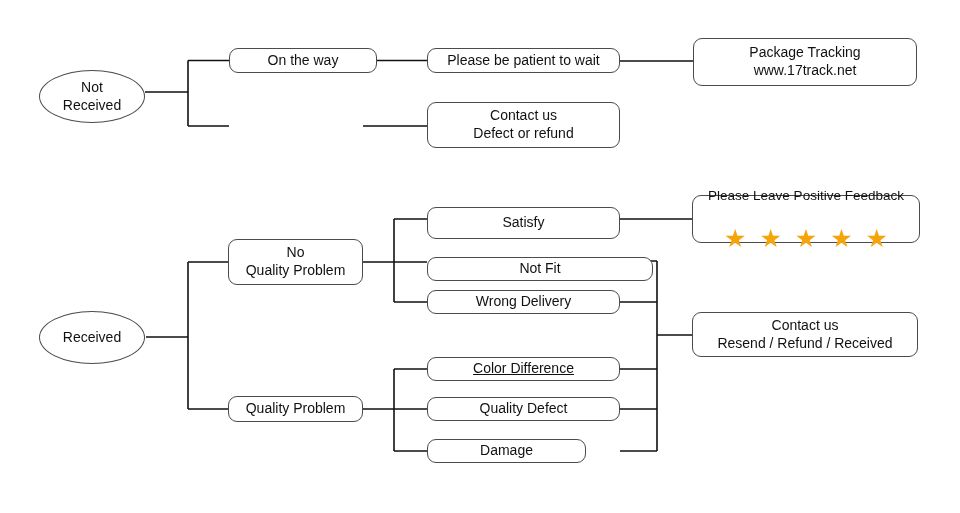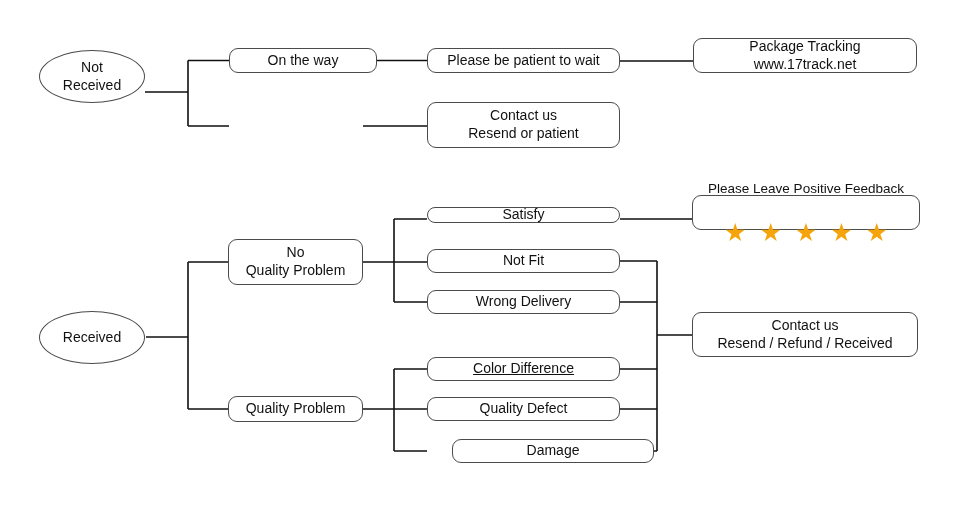--- a/index.html
+++ b/index.html
@@ -55,82 +55,82 @@
     <path fill="none" stroke="#111111" stroke-width="1.6" d="M145 92 H188  M188 60.5 V126  M188 60.5 H229  M188 126 H229
              M363 60.5 H427  M620 61 H693  M363 126 H427
              M146 337 H188  M188 262 V409  M188 262 H228  M188 409 H228
              M363 262 H427  M394 219 V302  M394 219 H427  M394 302 H427
              M363 409 H427  M394 369 V451  M394 369 H427  M394 451 H427
              M620 219 H692
              M620 261 H657  M620 302 H657  M620 369 H657  M620 409 H657  M620 451 H657
              M657 261 V451  M657 335 H692"></path>
   </svg>
 
-  <div class="node ellipse" style="left: 39px; top: 50px; width: 106px; height: 53px; border-color: rgb(75, 75, 75);">
+  <div class="node ellipse" style="left: 39px; top: 70px; width: 106px; height: 53px; border-color: rgb(75, 75, 75);">
     <span class="lbl">Not</span>
     <span class="lbl">Received</span>
   </div>
 
   <div class="node ellipse" style="left: 39px; top: 311px; width: 106px; height: 53px; border-color: rgb(75, 75, 75);">
     <span class="lbl">Received</span>
   </div>
 
   <div class="node box" style="left: 229px; top: 48px; width: 148px; height: 25px; border-color: rgb(75, 75, 75);">
     <span class="lbl">On the way</span>
   </div>
 
 
   <div class="node box" style="left: 427px; top: 48px; width: 193px; height: 25px; border-color: rgb(75, 75, 75); align-items: center;">
     <span class="lbl">Please be patient to wait</span>
   </div>
 
-  <div class="node box" style="left: 693px; top: 38px; width: 224px; height: 35px; border-color: rgb(75, 75, 75);">
+  <div class="node box" style="left: 693px; top: 38px; width: 224px; height: 48px; border-color: rgb(75, 75, 75);">
     <span class="lbl">Package Tracking</span>
     <span class="lbl">www.17track.net</span>
   </div>
 
   <div class="node box" style="left: 427px; top: 102px; width: 193px; height: 46px; border-color: rgb(75, 75, 75);">
     <span class="lbl">Contact us</span>
-    <span class="lbl">Resend or patient</span>
+    <span class="lbl">Defect or refund</span>
   </div>
 
   <div class="node box" style="left: 228px; top: 239px; width: 135px; height: 46px; border-color: rgb(75, 75, 75); text-align: center;">
     <span class="lbl">No</span>
     <span class="lbl">Quality Problem</span>
   </div>
 
   <div class="node box" style="left: 228px; top: 396px; width: 135px; height: 26px; border-color: rgb(75, 75, 75);">
     <span class="lbl">Quality Problem</span>
   </div>
 
-  <div class="node box" style="left: 427px; top: 207px; width: 193px; height: 16px; border-color: rgb(75, 75, 75); align-items: center;">
+  <div class="node box" style="left: 427px; top: 207px; width: 193px; height: 32px; border-color: rgb(75, 75, 75); align-items: center;">
     <span class="lbl">Satisfy</span>
   </div>
 
-  <div class="node box" style="left: 427px; top: 249px; width: 193px; height: 24px; border-color: rgb(75, 75, 75);">
+  <div class="node box" style="left: 427px; top: 257px; width: 226px; height: 24px; border-color: rgb(75, 75, 75);">
     <span class="lbl">Not Fit</span>
   </div>
 
   <div class="node box" style="left: 427px; top: 290px; width: 193px; height: 24px; border-color: rgb(75, 75, 75);">
     <span class="lbl">Wrong Delivery</span>
   </div>
 
   <div class="node box" style="left: 427px; top: 357px; width: 193px; height: 24px; border-color: rgb(75, 75, 75); text-decoration: underline;">
     <span class="lbl">Color Difference</span>
   </div>
 
   <div class="node box" style="left: 427px; top: 397px; width: 193px; height: 24px; border-color: rgb(75, 75, 75); text-align: right;">
     <span class="lbl">Quality Defect</span>
   </div>
 
-  <div class="node box" style="left: 452px; top: 439px; width: 202px; height: 24px; border-color: rgb(75, 75, 75);">
+  <div class="node box" style="left: 427px; top: 439px; width: 159px; height: 24px; border-color: rgb(75, 75, 75);">
     <span class="lbl">Damage</span>
   </div>
 
-  <div class="node box" style="left: 692px; top: 195px; width: 228px; height: 35px; font-size: 13.5px; border-color: rgb(75, 75, 75); gap: 21px;">
+  <div class="node box" style="left: 692px; top: 195px; width: 228px; height: 48px; font-size: 13.5px; border-color: rgb(75, 75, 75); gap: 21px;">
     <span class="lbl">Please Leave Positive Feedback</span>
     <span class="lbl stars" style="color: rgb(246, 164, 11);">★★★★★</span>
   </div>
 
   <div class="node box" style="left: 692px; top: 312px; width: 226px; height: 45px; border-color: rgb(75, 75, 75);">
     <span class="lbl">Contact us</span>
     <span class="lbl">Resend / Refund / Received</span>
   </div>
 
 </div>

